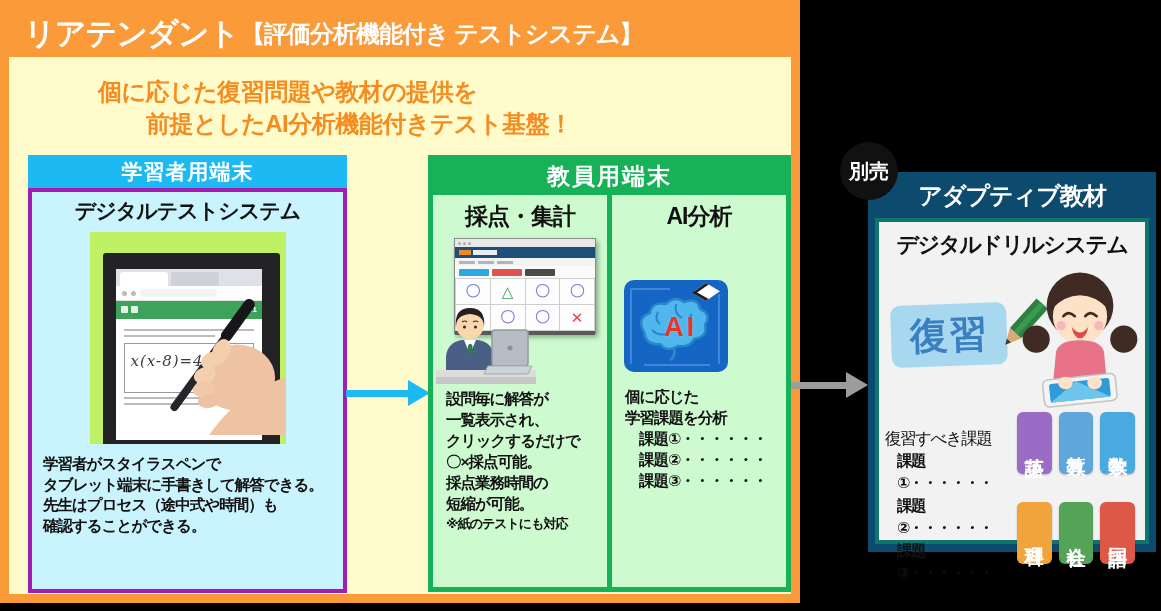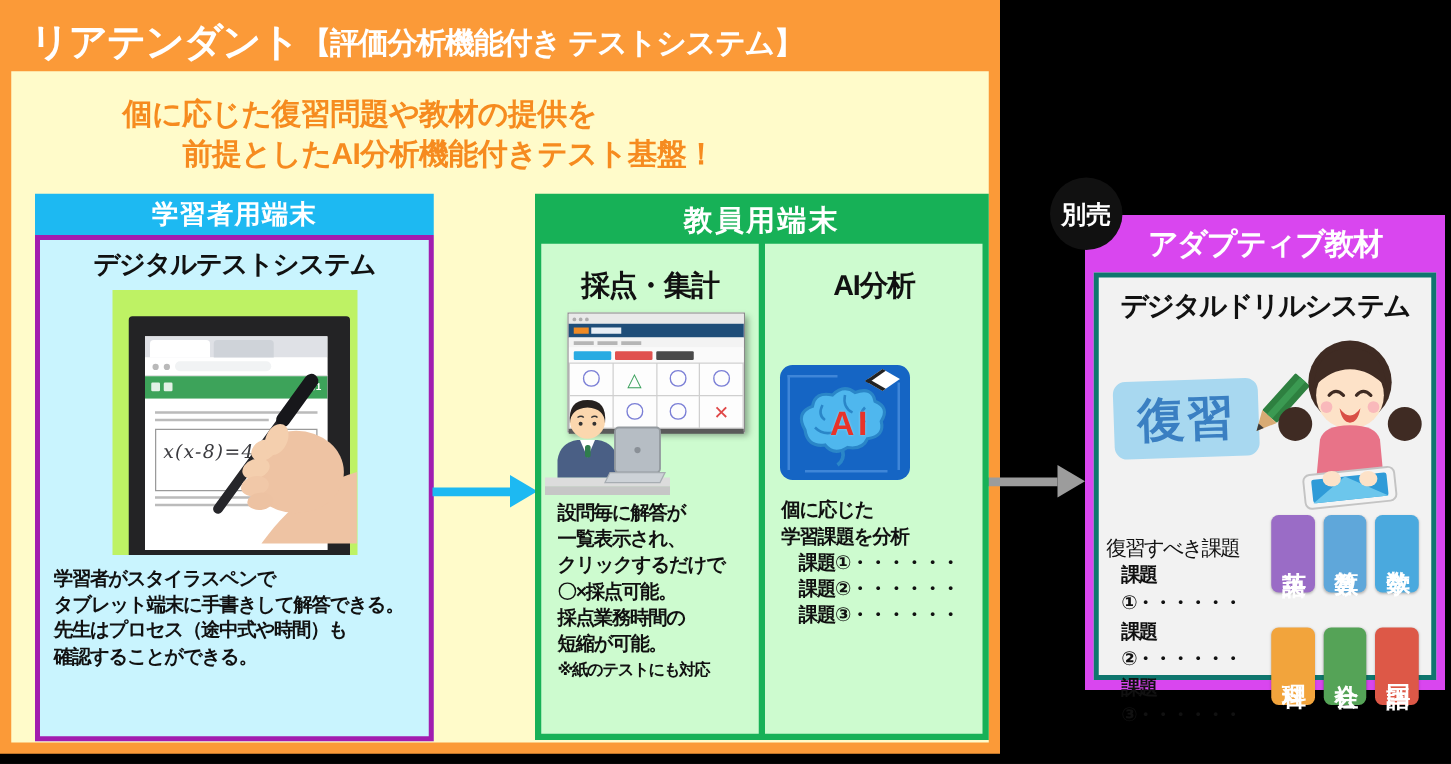--- a/index.html
+++ b/index.html
@@ -49,21 +49,21 @@
   .arrow-blue .shaft { width:62px; background:#1db9f2; }
   .arrow-blue .head { border-left:22px solid #1db9f2; }
   .arrow-gray { left:779px; top:372px; }
   .arrow-gray .shaft { width:67px; background:#9c9c9c; }
   .arrow-gray .head { border-left:22px solid #9c9c9c; }
 
   
   .teacher-panel { position:absolute; left:428px; top:155px; width:363px; height:437px; background:#17b157; }
   .tp-header { height:40px; color:#fff; font-weight:800; font-size:23px; text-align:center; line-height:42px; letter-spacing:2px; }
   .tp-cols { position:absolute; left:5px; right:5px; top:40px; bottom:5px; display:flex; gap:5px; }
-  .tp-col { flex:1; background:#cdfbcf; padding-top:18px; position:relative; }
+  .tp-col { flex:1; background:#cdfbcf; padding-top:6px; position:relative; }
   .col-title { text-align:center; font-weight:800; font-size:23px; color:#111; letter-spacing:-1px; }
   .shot-wrap { position:relative; width:160px; height:146px; margin:6px auto 0; }
   .shot-window { position:absolute; top:0; left:14px; width:142px; height:96px; background:#fff; border:1px solid #8a8a8a; box-shadow:2px 3px 5px rgba(0,0,0,.35); }
   .sw-titlebar { height:8px; background:#e9e9e9; display:flex; align-items:center; gap:2px; padding-left:3px; }
   .sw-titlebar i { width:3px; height:3px; background:#adadad; border-radius:50%; }
   .sw-navy { height:11px; background:#1f4e79; display:flex; align-items:center; gap:2px; padding-left:4px; }
   .sw-navy .logo-a { width:12px; height:5px; background:#f08a24; }
   .sw-navy .logo-b { width:24px; height:5px; background:#e8eef5; }
   .sw-menu { height:8px; background:#f3f3f3; display:flex; align-items:center; gap:3px; padding-left:4px; }
   .sw-menu i { width:16px; height:3px; background:#b5b5b5; }
@@ -80,21 +80,21 @@
 
   .ai-art { position:relative; height:146px; margin-top:4px; }
   .bubble { position:absolute; right:8px; top:4px; width:86px; height:52px; background:#fff; border:3px solid #222; border-radius:50%; display:flex; align-items:center; justify-content:center; font-weight:800; font-size:21px; color:#111; z-index:2; }
   .bubble-tail { position:absolute; right:72px; top:48px; width:16px; height:16px; background:#fff; border-left:3px solid #222; border-bottom:3px solid #222; transform:rotate(35deg) skew(-20deg,-5deg); z-index:1; }
   .ai-chip { position:absolute; left:12px; top:44px; width:104px; height:92px; background:#1565c4; border-radius:10px; overflow:hidden; }
   .circuit { position:absolute; background:#3f86d8; }
   .brain-svg { position:absolute; left:4px; top:10px; width:96px; height:74px; }
   .ai-label { position:absolute; left:40px; top:32px; color:#e8332a; font-weight:800; font-size:27px; letter-spacing:3px; text-shadow:0 0 2px rgba(255,255,255,.4); }
 
   
-  .adaptive-panel { position:absolute; left:868px; top:172px; width:288px; height:380px; background:#d946ef; }
+  .adaptive-panel { position:absolute; left:868px; top:172px; width:288px; height:380px; background:#0c4a6e; }
   .ap-badge { position:absolute; left:-28px; top:-30px; width:58px; height:58px; background:#111; border-radius:50%; color:#fff; font-weight:800; font-size:20px; display:flex; align-items:center; justify-content:center; z-index:3; }
   .ap-header { height:46px; color:#fff; font-weight:800; font-size:24px; text-align:center; line-height:48px; letter-spacing:-1px; }
   .ap-body { position:absolute; left:7px; right:7px; top:46px; bottom:8px; background:#f2f2f2; border:4px solid #0f766e; }
   .ap-title { text-align:center; font-weight:800; font-size:22px; color:#111; margin-top:8px; letter-spacing:-1.5px; }
   .ap-mid { position:relative; height:148px; }
   .review-badge { position:absolute; left:12px; top:44px; width:116px; height:62px; background:#a8d8f0; border-radius:10px; display:flex; align-items:center; justify-content:center; transform:rotate(-2deg); }
   .review-badge span { color:#3a7fc2; font-weight:800; font-size:38px; letter-spacing:1px; }
   .pencil-svg { position:absolute; left:116px; top:34px; width:56px; height:62px; }
   .girl-svg { position:absolute; right:6px; top:2px; width:118px; height:146px; }
   .ap-bottom { display:flex; padding:2px 8px 0 6px; }

